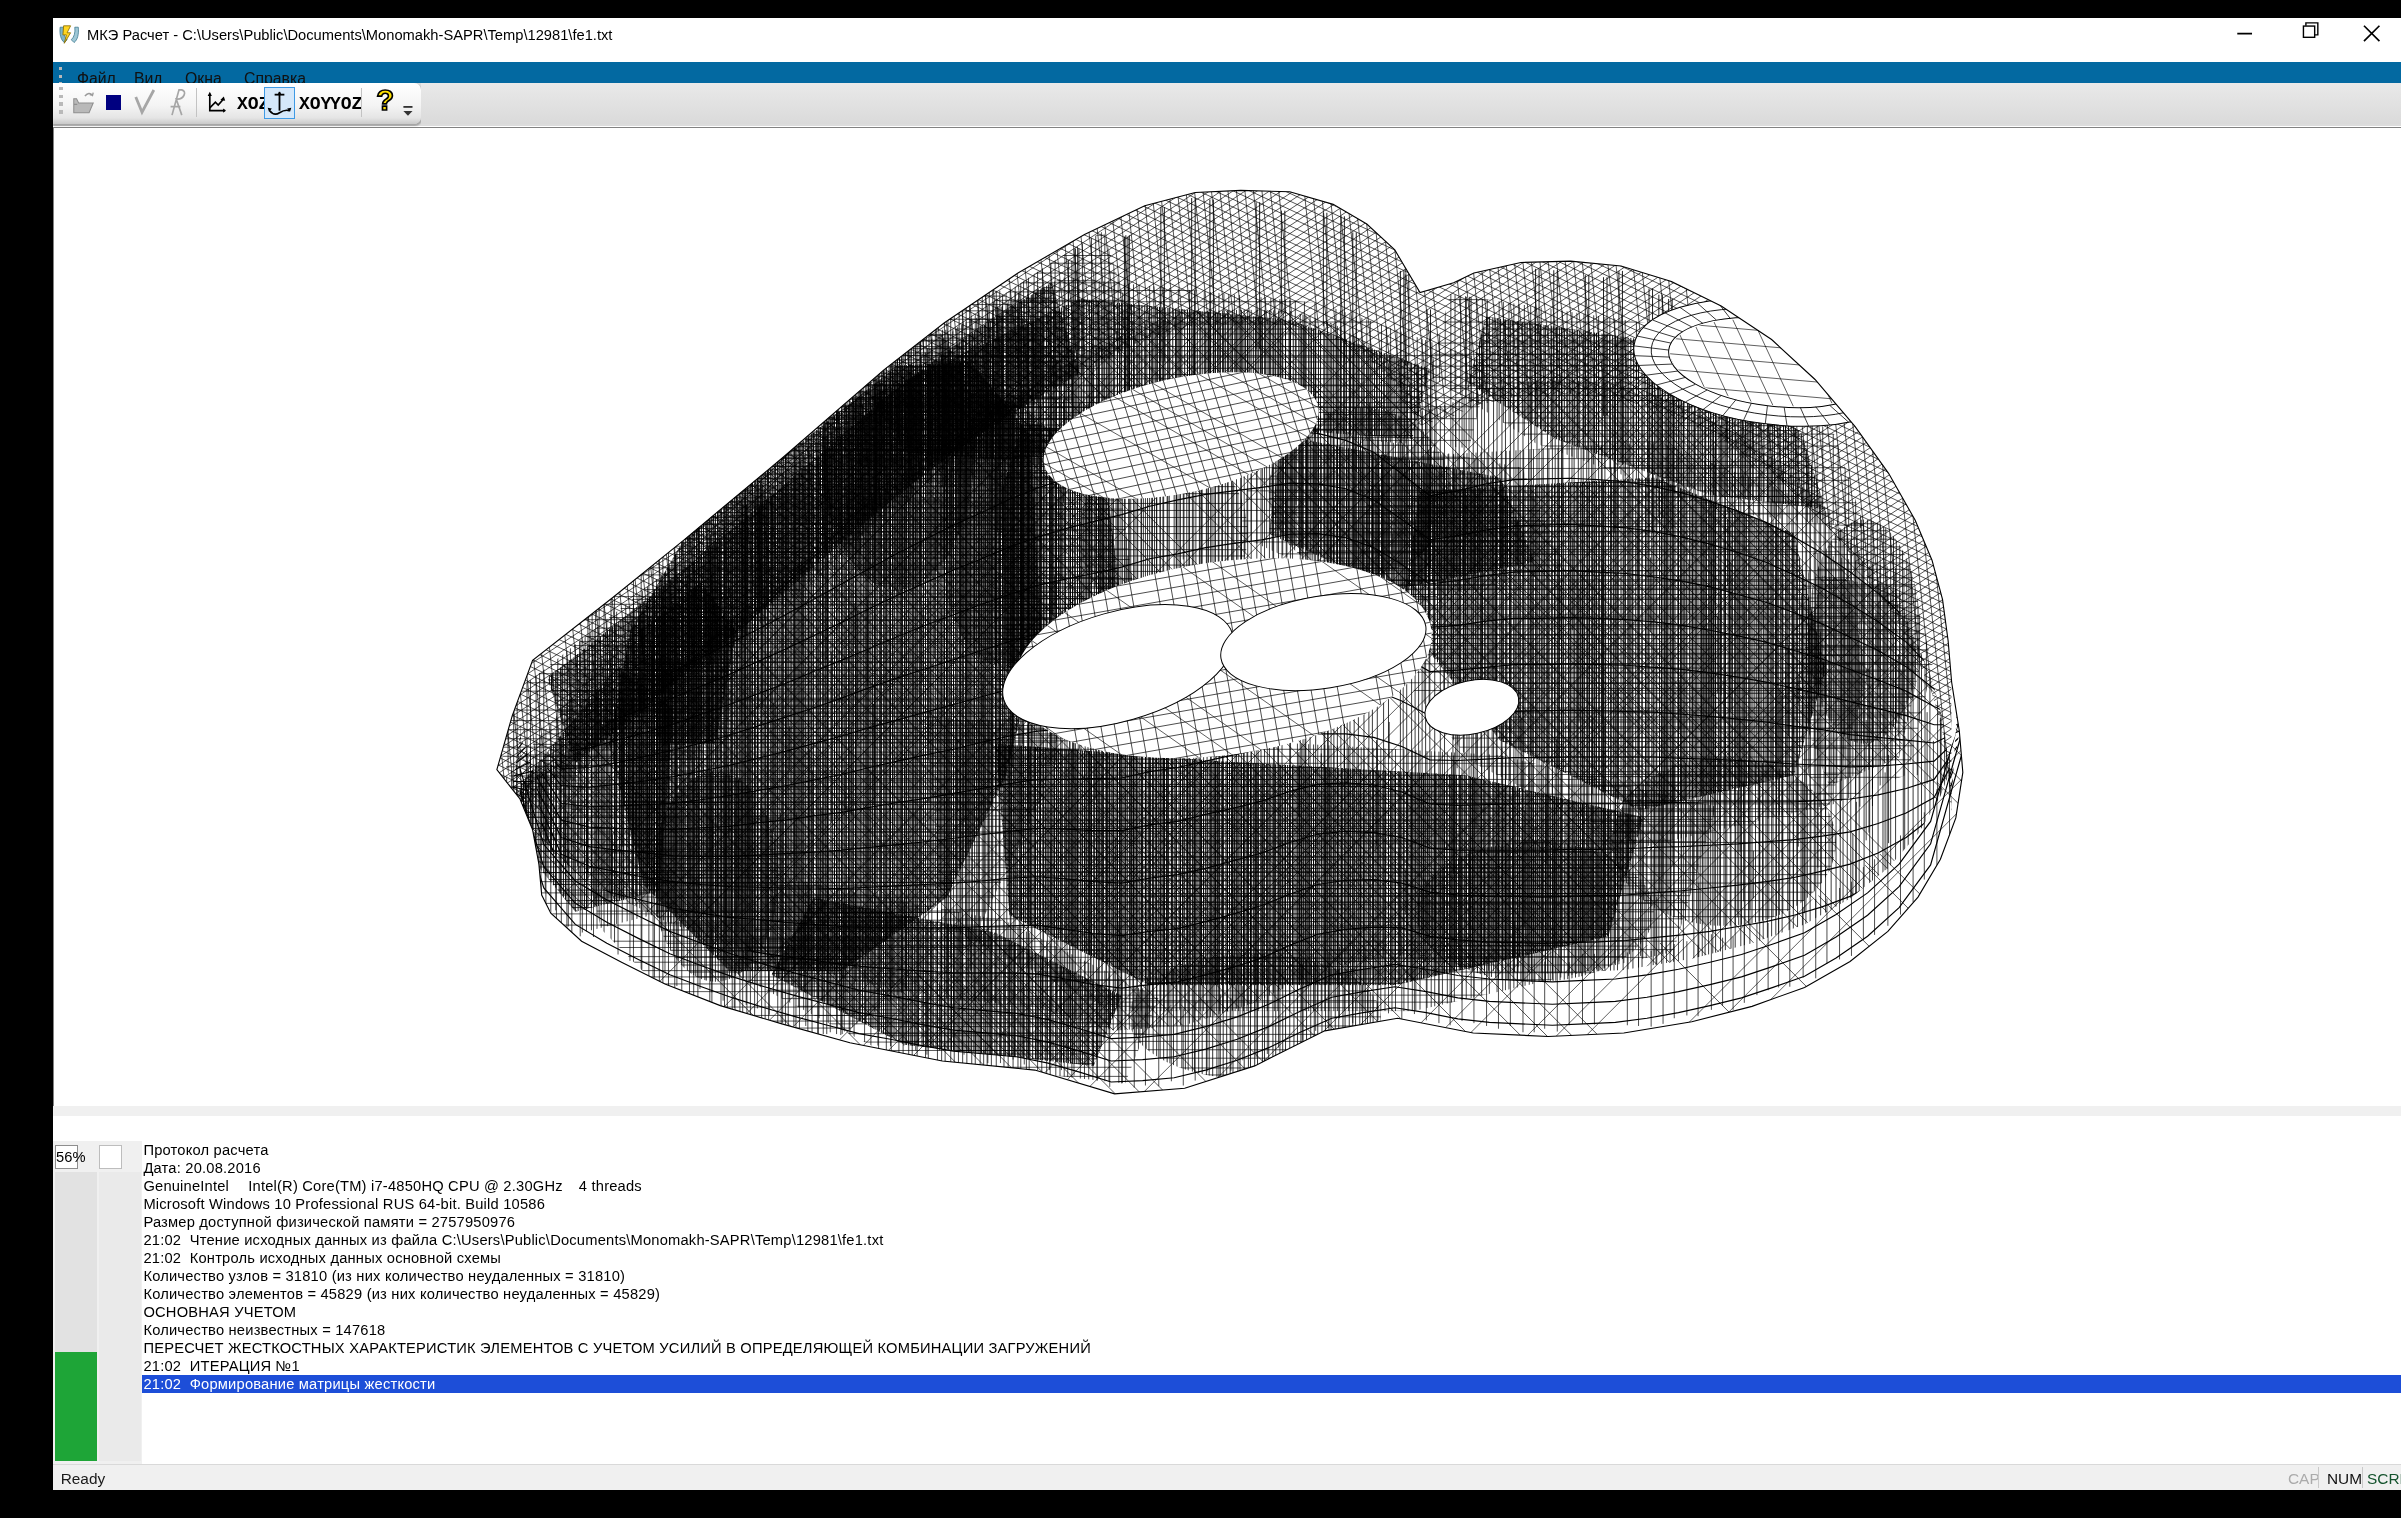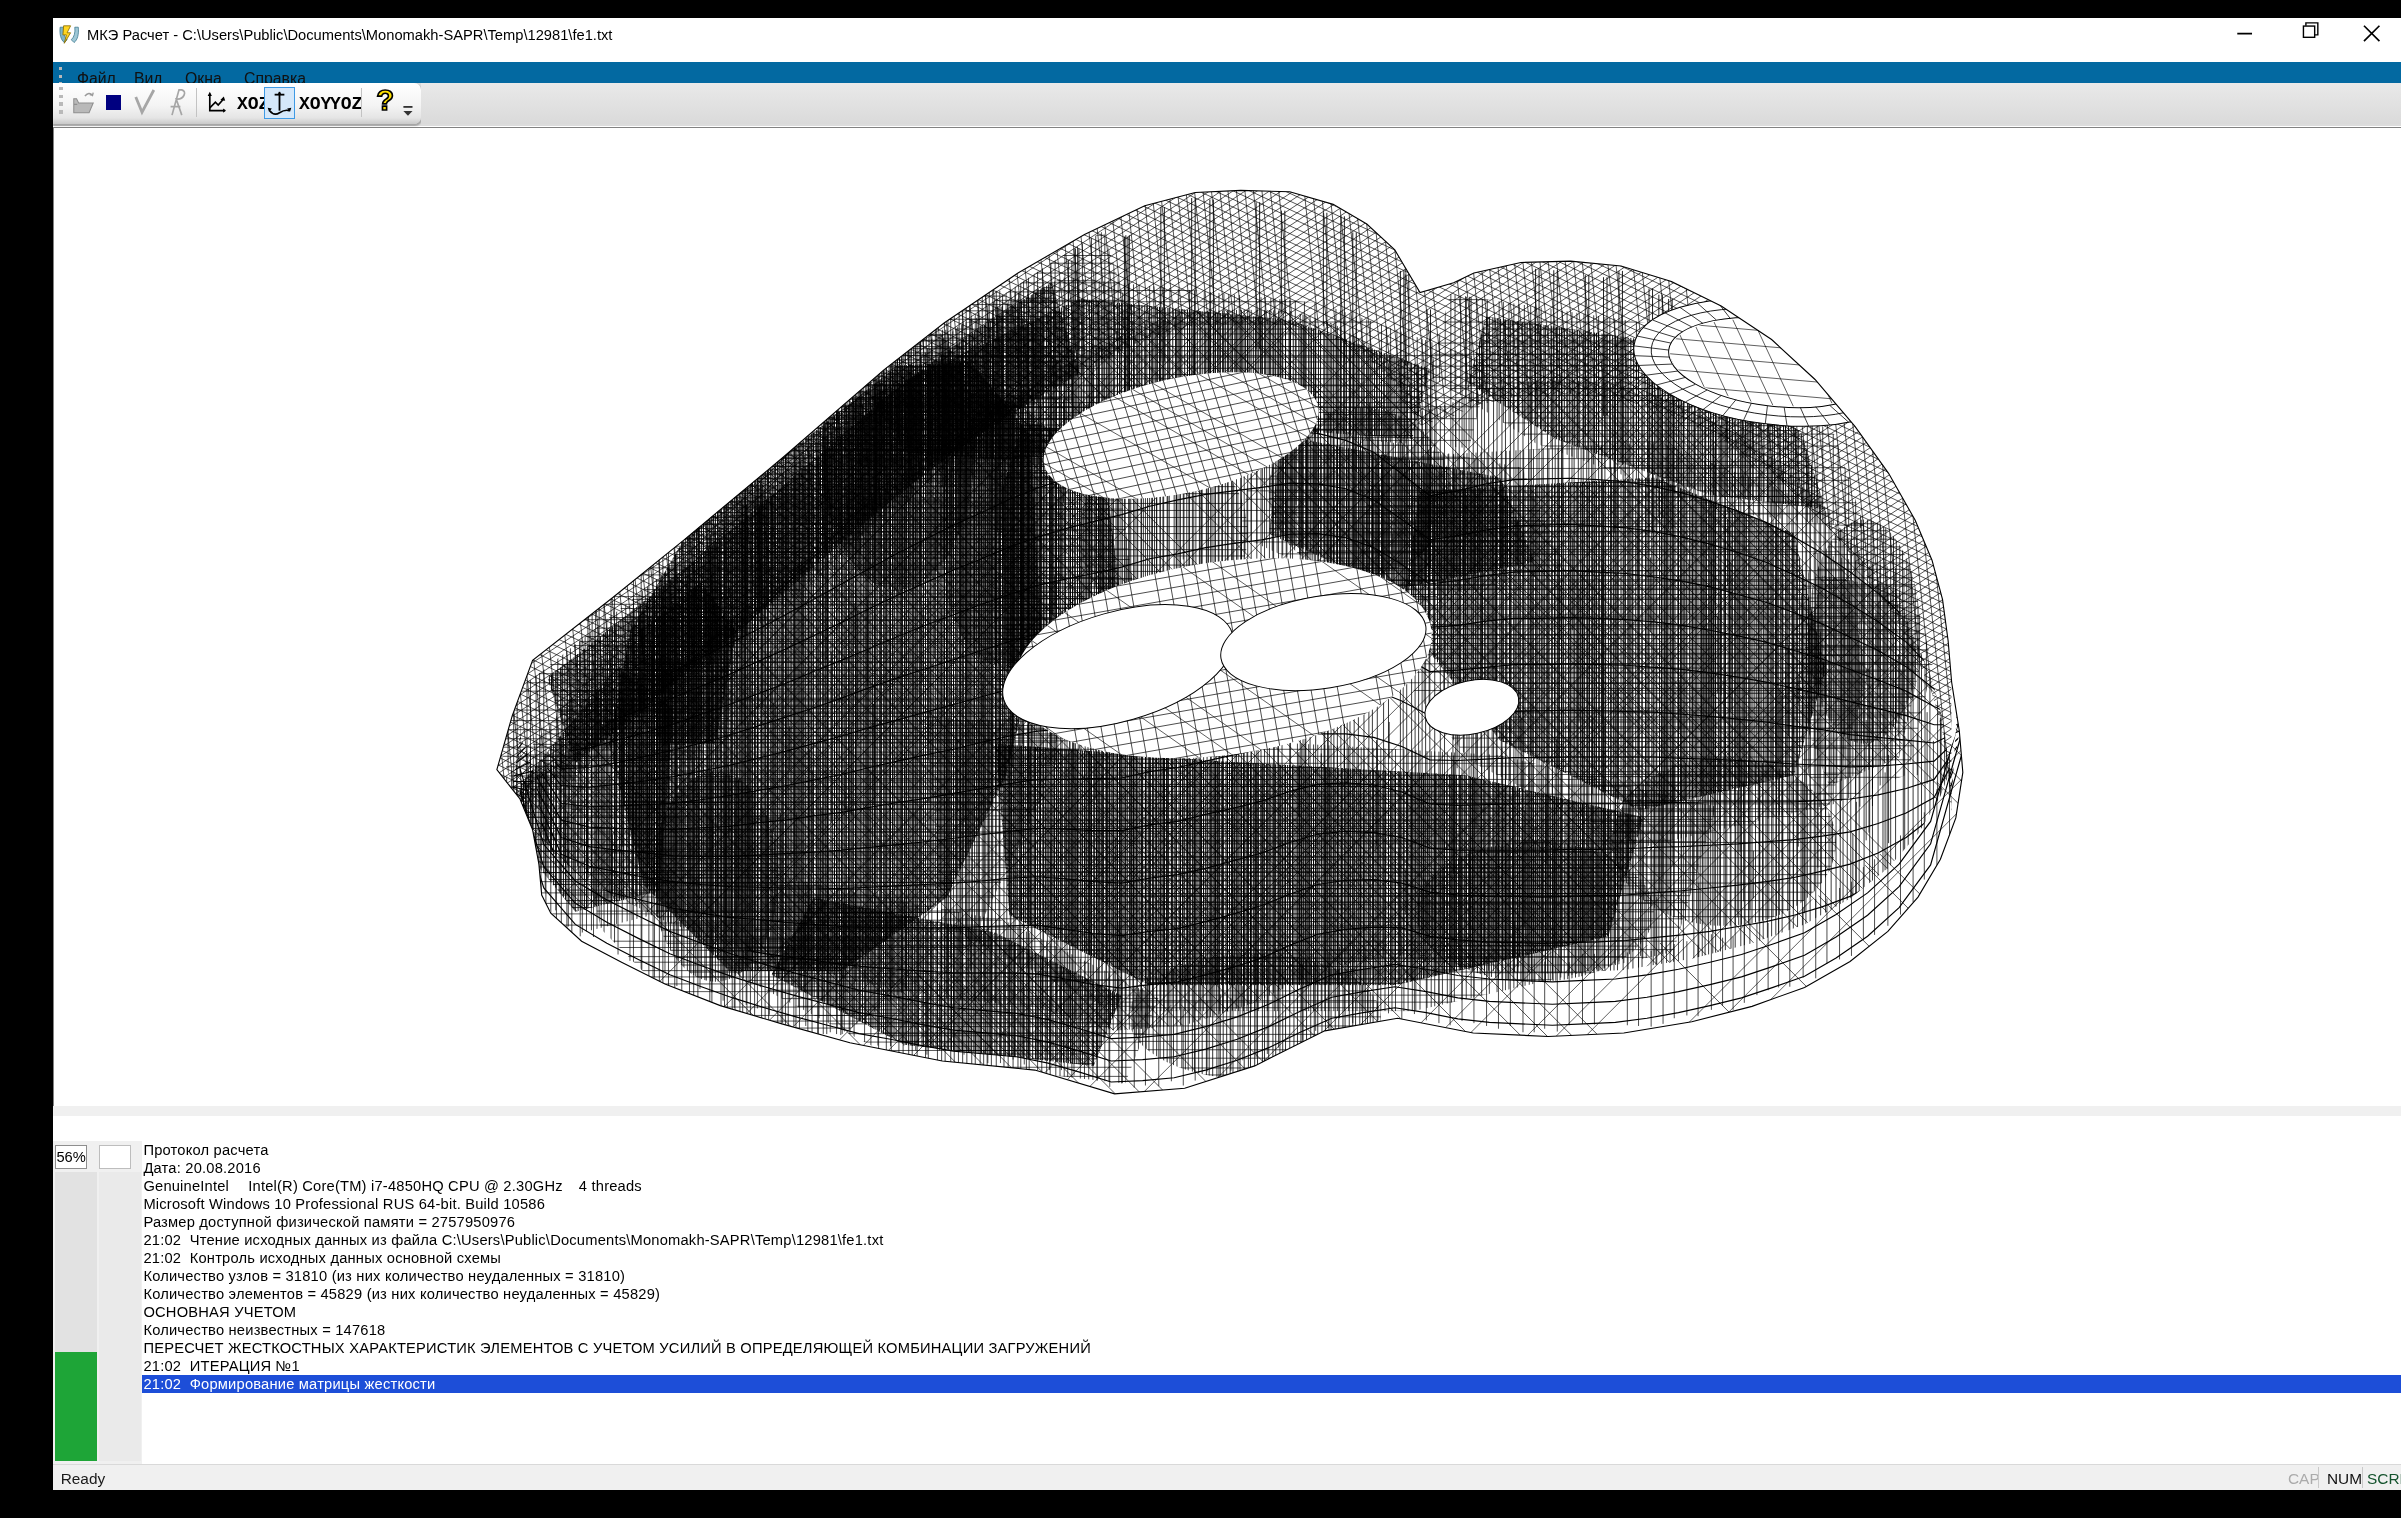--- a/index.html
+++ b/index.html
@@ -30,21 +30,21 @@
   letter-spacing:0; font-family:"Liberation Mono",monospace; }
 
 #vp { position:absolute; left:1.4px; top:110px; width:2350px; height:977px; overflow:hidden; background:#fff; }
 #vp svg { position:absolute; left:-25px; top:-127px; width:2401px; height:1519px; }
 
 #sash { position:absolute; left:0; top:1088px; width:100%; height:10.5px; background:#f0f0f0; }
 #phead { position:absolute; left:0; top:1098px; width:100%; height:24.5px; background:#acacac; }
 #phead .t { position:absolute; left:7.7px; top:0; height:24.5px; line-height:25px; font-size:16px; color:#f4f4f4; }
 #pbody { position:absolute; left:0; top:1123px; width:100%; height:323px; background:#fff; }
 #gutter { position:absolute; left:0; top:0; width:89px; height:323px; background:#f0f0f0; }
-.pbox { position:absolute; top:4.2px; width:32px; height:24px; background:#fff; }
+.pbox { position:absolute; top:4.2px; width:23px; height:24px; background:#fff; }
 #track1 { position:absolute; left:2.1px; top:31px; width:42px; bottom:2.8px; background:#e2e2e2; }
 #track2 { position:absolute; left:46px; top:31px; width:42px; bottom:2.8px; background:#eaeaea; }
 #green { position:absolute; left:0; bottom:0; width:100%; height:109px; background:#1ea537; }
 #logarea { position:absolute; left:89px; top:0; right:0; height:323px; background:#fff;
   font-size:14.7px; letter-spacing:0.2px; color:#000; }
 .ll { position:relative; height:18px; line-height:18px; white-space:pre; padding-left:1.4px; }
 .ll.hl { background:#1d4ed8; color:#fff; }
 
 #sbar { position:absolute; left:0; top:1446px; width:100%; height:26px; background:#f0f0f0;
   border-top:0.7px solid #d9d9d9; font-size:15.4px; color:#1a1a1a; }

